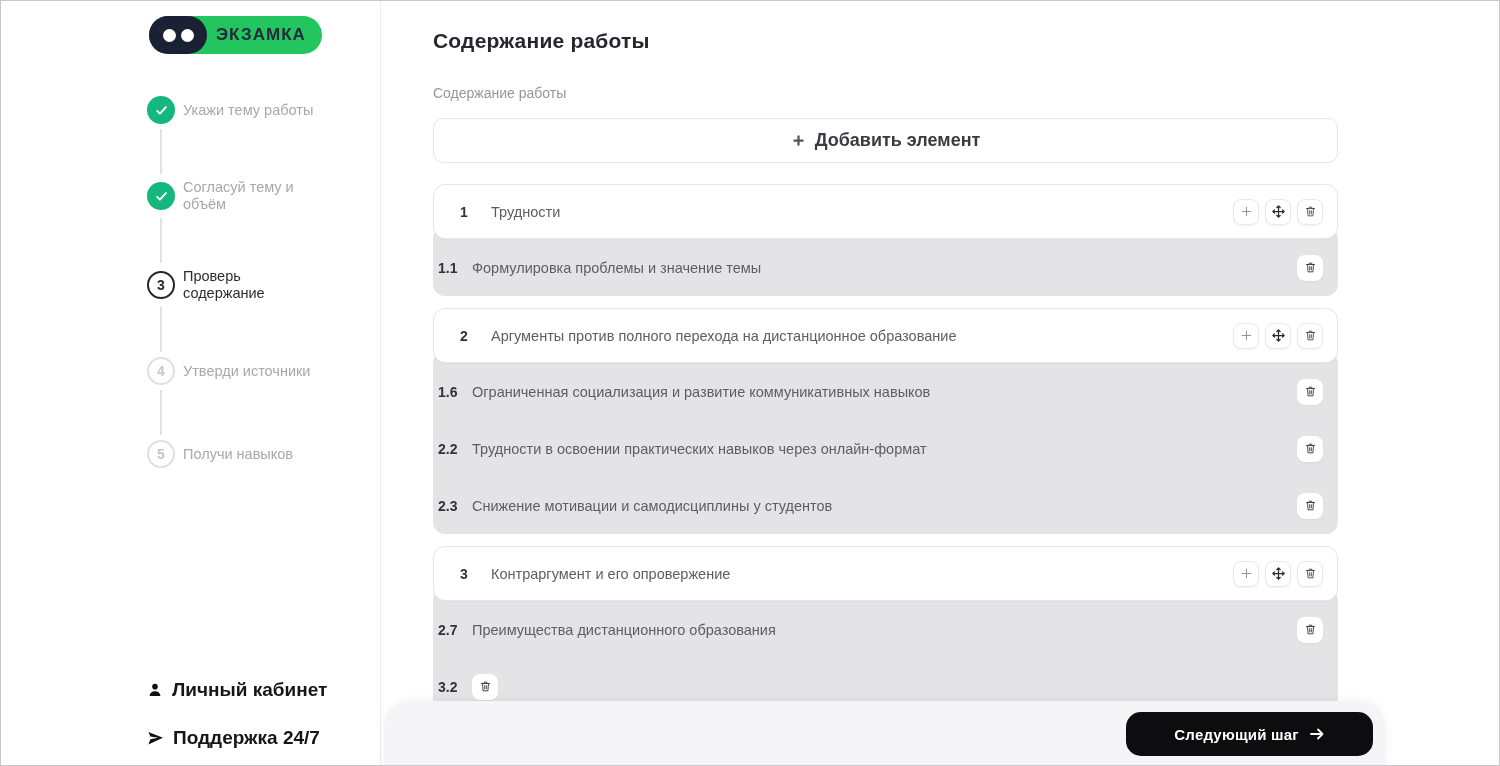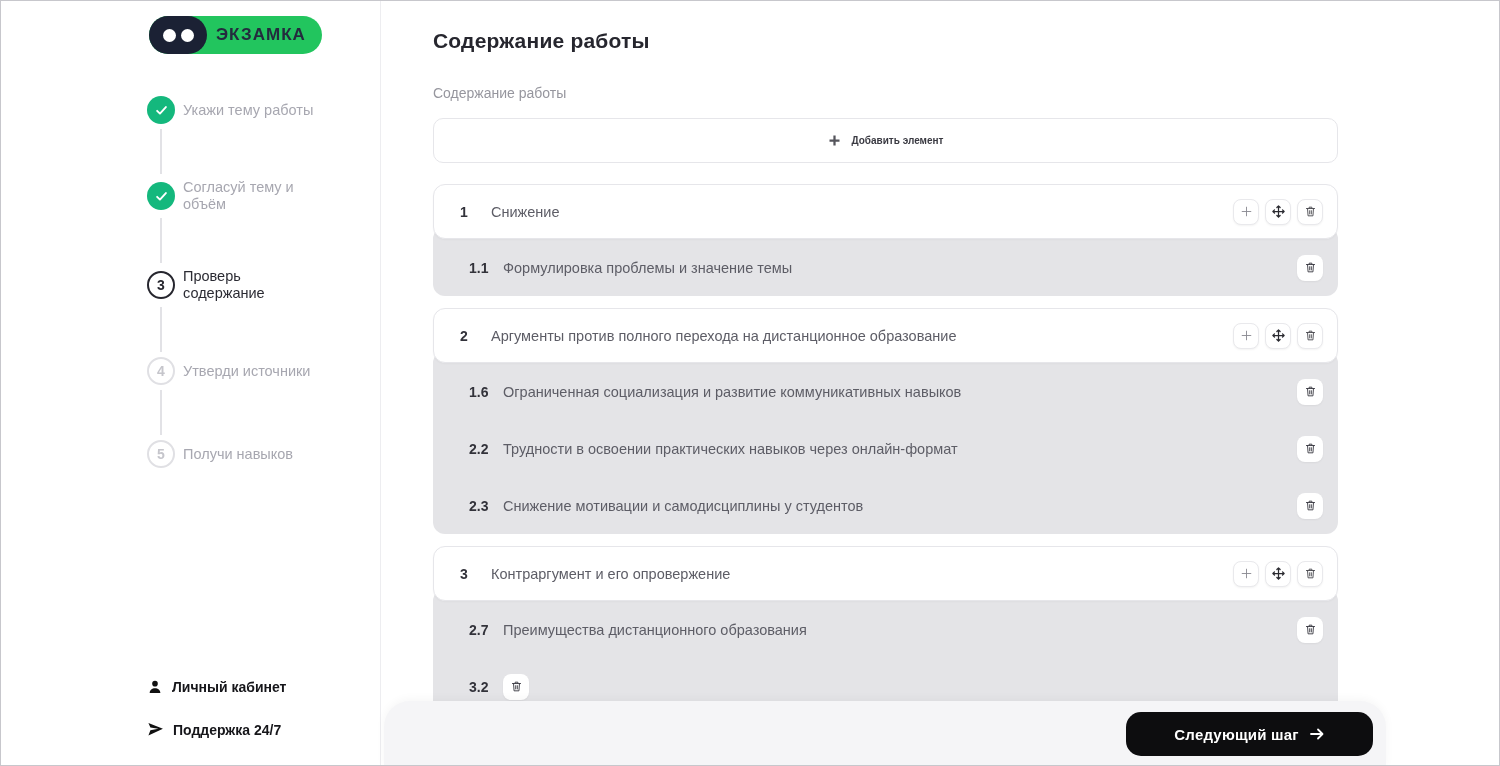--- a/index.html
+++ b/index.html
@@ -26,51 +26,51 @@
                  font-size:14px; background:#fff; }
   .step.done .step-circle { background:#14b87d; }
   .step.current .step-circle { border:2px solid #26262e; color:#26262e; font-weight:700; }
   .step.upcoming .step-circle { border:2px solid #e0e0e4; color:#c5c5cb; font-weight:600; }
   .step-label { font-size:14.5px; line-height:17px; white-space:pre-line; color:#a7a7b0; }
   .step.current .step-label { color:#2b2b33; font-weight:500; }
   .connector { width:2px; height:45px; background:#e2e2e6; margin:5px 0 5px 13px; }
 
   .sidebar-links { position:absolute; left:146px; top:678px; display:flex;
                    flex-direction:column; gap:26px; }
-  .side-link { display:flex; align-items:center; gap:9px; font-size:14px;
+  .side-link { display:flex; align-items:center; gap:9px; font-size:19px;
                font-weight:600; color:#16161a; cursor:pointer; }
   .side-link svg { display:block; }
 
   
   .main-title { position:absolute; left:432px; top:28px; font-size:21px;
                 font-weight:700; color:#26262e; letter-spacing:.2px; }
   .field-label { position:absolute; left:432px; top:84px; font-size:14px; color:#96969e; }
 
   .add-bar { position:absolute; left:432px; top:117px; width:905px; height:45px;
              background:#fff; border:1px solid #e6e6ea; border-radius:10px;
              display:flex; align-items:center; justify-content:center; gap:9px;
              cursor:pointer; font-family:inherit; }
-  .add-bar span { font-size:10px; font-weight:600; color:#3a3a42; }
+  .add-bar span { font-size:18px; font-weight:600; color:#3a3a42; }
 
   .sections { position:absolute; left:432px; top:183px; width:905px; }
   .section { margin-bottom:12px; }
   .section-header { position:relative; z-index:2; height:55px; background:#fff;
                     border:1px solid #e6e6ea; border-radius:12px;
                     display:flex; align-items:center; padding:0 14px 0 26px;
                     box-shadow:0 1px 2px rgba(0,0,0,.03); }
   .section-body { position:relative; z-index:1; background:#e4e4e7;
                   border-radius:12px; margin-top:-12px; padding-top:12px; }
   .row-num { width:31px; flex:0 0 31px; font-size:14px; font-weight:700; color:#32323a; }
   .row-title { flex:1; font-size:14.5px; color:#5d5d66; }
   .hdr-actions { display:flex; gap:6px; }
   .icon-btn { width:26px; height:26px; border-radius:8px; background:#fff;
               border:1px solid #e9e9ec; display:flex; align-items:center;
               justify-content:center; cursor:pointer; padding:0;
               box-shadow:0 1px 2px rgba(0,0,0,.05); }
-  .sub-row { height:57px; display:flex; align-items:center; padding:0 15px 0 36px; }
+  .sub-row { height:57px; display:flex; align-items:center; padding:0 15px 0 5px; }
   .sub-row .row-num { width:34px; flex:0 0 34px; }
   .sub-row .icon-btn { border:none; }
 
   
   .footer-bar { position:absolute; left:383px; top:700px; width:1002px; height:66px;
                 background:#f5f5f7; border-radius:26px 26px 0 0; z-index:5;
                 box-shadow:0 -2px 10px rgba(0,0,0,.04); }
   .next-btn { position:absolute; right:13px; top:11px; width:247px; height:44px;
               border:none; border-radius:15px; background:#0d0d0f; color:#fff;
               font-size:15px; font-weight:600; letter-spacing:.2px; cursor:pointer;
@@ -158,21 +158,21 @@
           <path d="M12 4v16M4 12h16" stroke="#55555c" stroke-width="3.6" stroke-linecap="butt"></path>
         </svg>
     </span>
     <span>Добавить элемент</span>
   </button>
 
   <div class="sections" id="sections">
   <div class="section">
     <div class="section-header">
       <span class="row-num">1</span>
-      <span class="row-title">Снижение</span>
+      <span class="row-title">Трудности</span>
       <span class="hdr-actions">
         <button class="icon-btn">
           <svg width="13" height="13" viewBox="0 0 24 24">
                 <path d="M12 4v16M4 12h16" stroke="#8a8a92" stroke-width="1.7" stroke-linecap="round"></path>
               </svg>
         </button>
         <button class="icon-btn">
           <svg width="15" height="15" viewBox="0 0 24 24" fill="none" stroke="#2a2a30" stroke-width="2" stroke-linecap="round" stroke-linejoin="round">
                 <path d="M12 3v18M3 12h18M12 3l-2.6 2.6M12 3l2.6 2.6M12 21l-2.6-2.6M12 21l2.6-2.6M3 12l2.6-2.6M3 12l2.6 2.6M21 12l-2.6-2.6M21 12l-2.6 2.6"></path>
               </svg>

